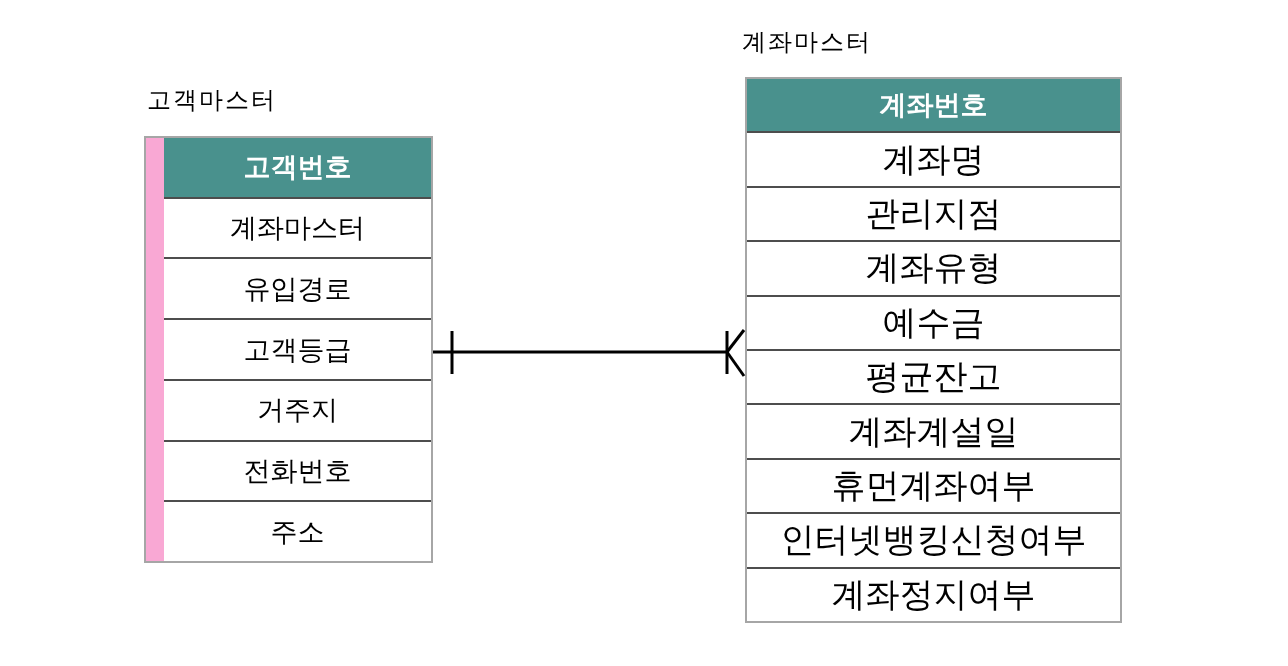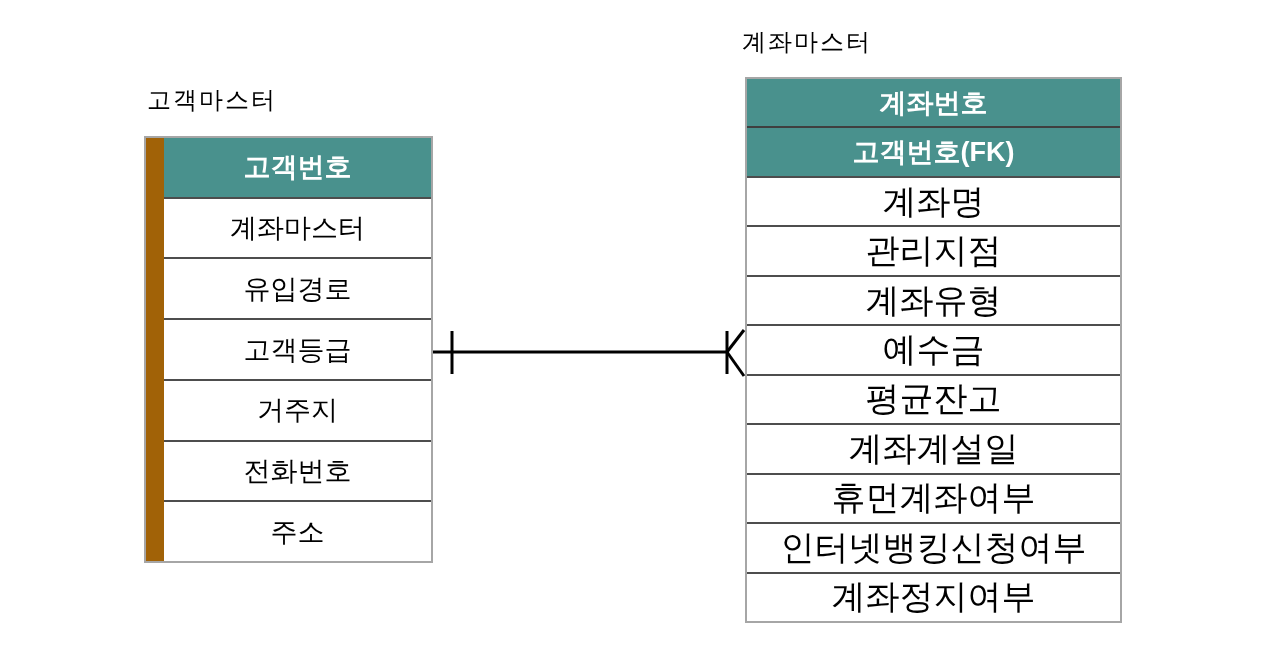--- a/index.html
+++ b/index.html
@@ -23,21 +23,21 @@
     font-size: 24px;
     font-weight: 400;
     color: #000000;
     letter-spacing: 2px;
     white-space: nowrap;
   }
   .er-table {
     position: absolute;
     box-sizing: border-box;
     border: 2px solid #a6a6a6;
-    background: #a16207;
+    background: #f9a8d4;
     display: flex;
     flex-direction: column;
     justify-content: center;
   }
   .er-row {
     flex: 1 1 0;
     display: flex;
     align-items: center;
     justify-content: center;
     box-sizing: border-box;
@@ -80,21 +80,20 @@
     <div class="er-row">고객등급</div>
     <div class="er-row">거주지</div>
     <div class="er-row">전화번호</div>
     <div class="er-row">주소</div>
   </div>
 
   <div id="account-title" class="entity-title">계좌마스터</div>
 
   <div id="account-table" class="er-table">
     <div class="er-row key">계좌번호</div>
-    <div class="er-row key">고객번호(FK)</div>
     <div class="er-row">계좌명</div>
     <div class="er-row">관리지점</div>
     <div class="er-row">계좌유형</div>
     <div class="er-row">예수금</div>
     <div class="er-row">평균잔고</div>
     <div class="er-row">계좌계설일</div>
     <div class="er-row">휴먼계좌여부</div>
     <div class="er-row">인터넷뱅킹신청여부</div>
     <div class="er-row">계좌정지여부</div>
   </div>

